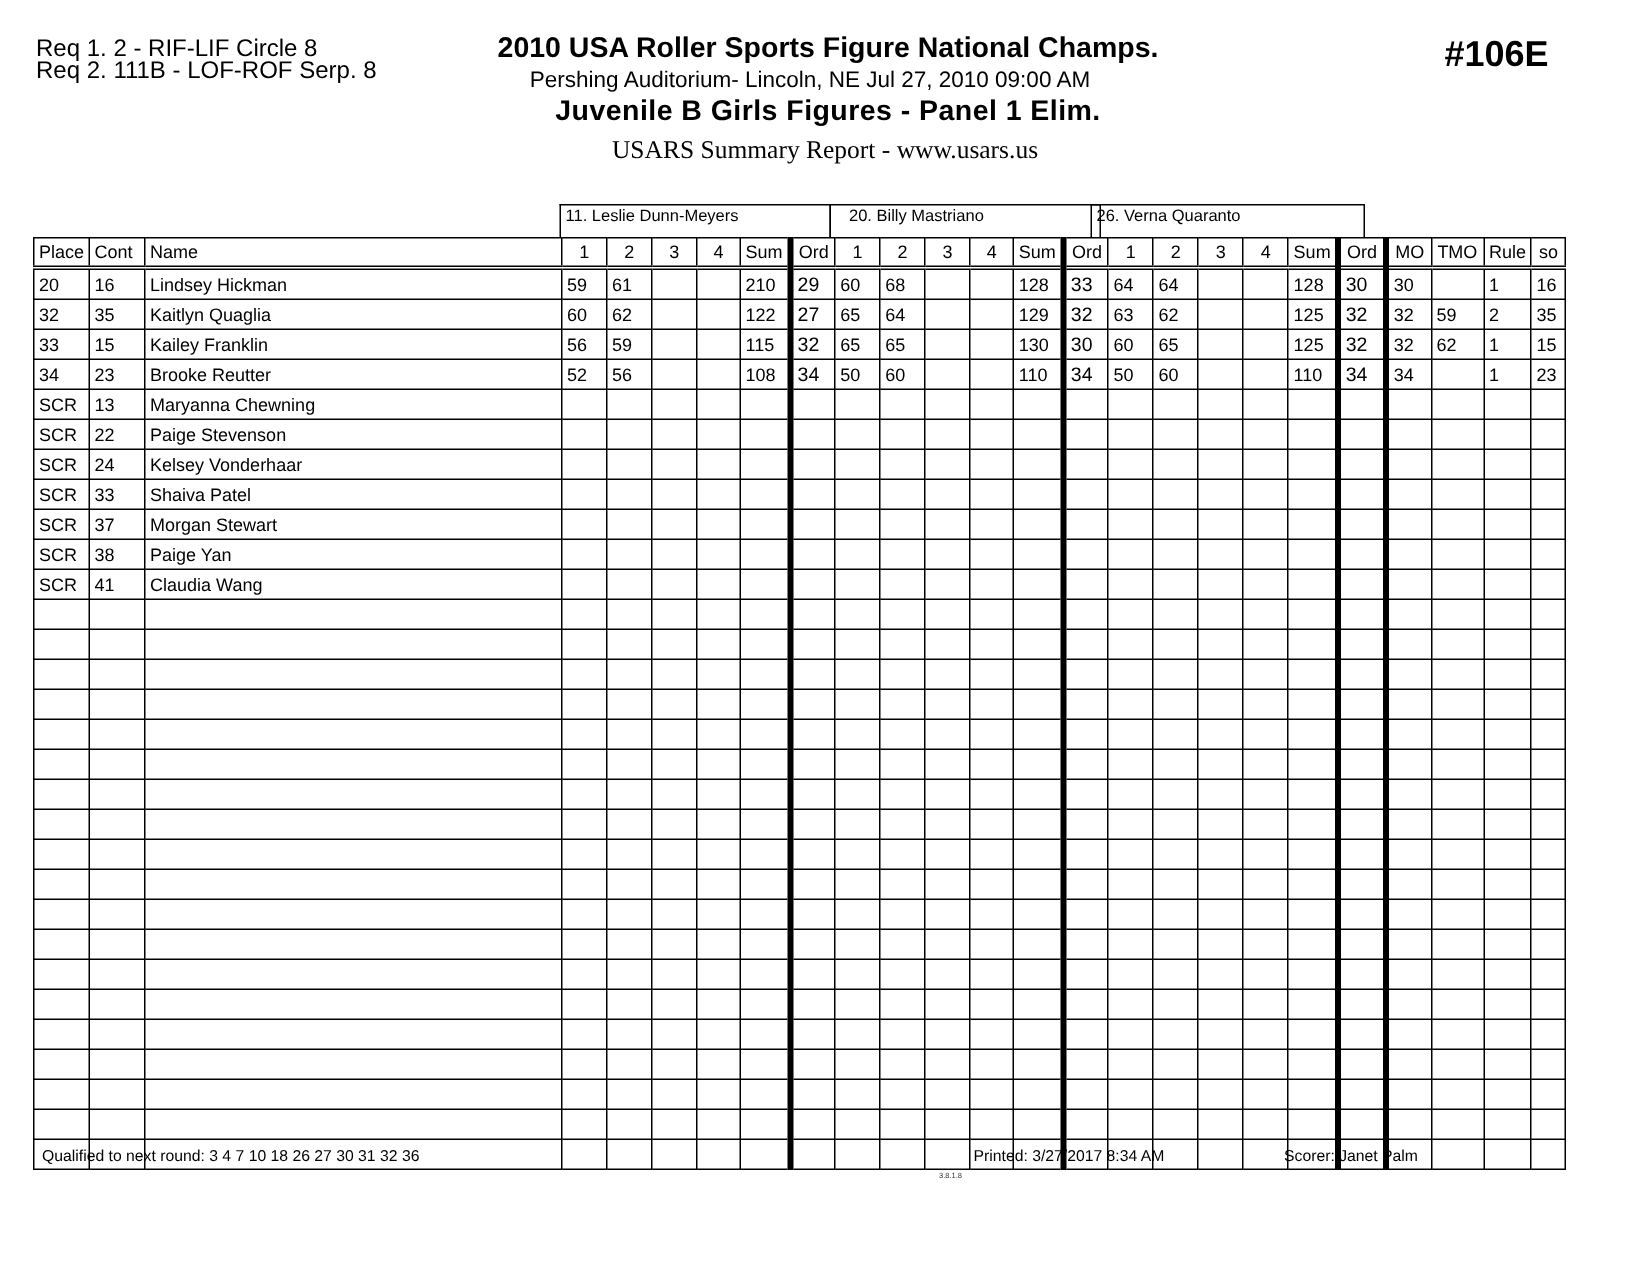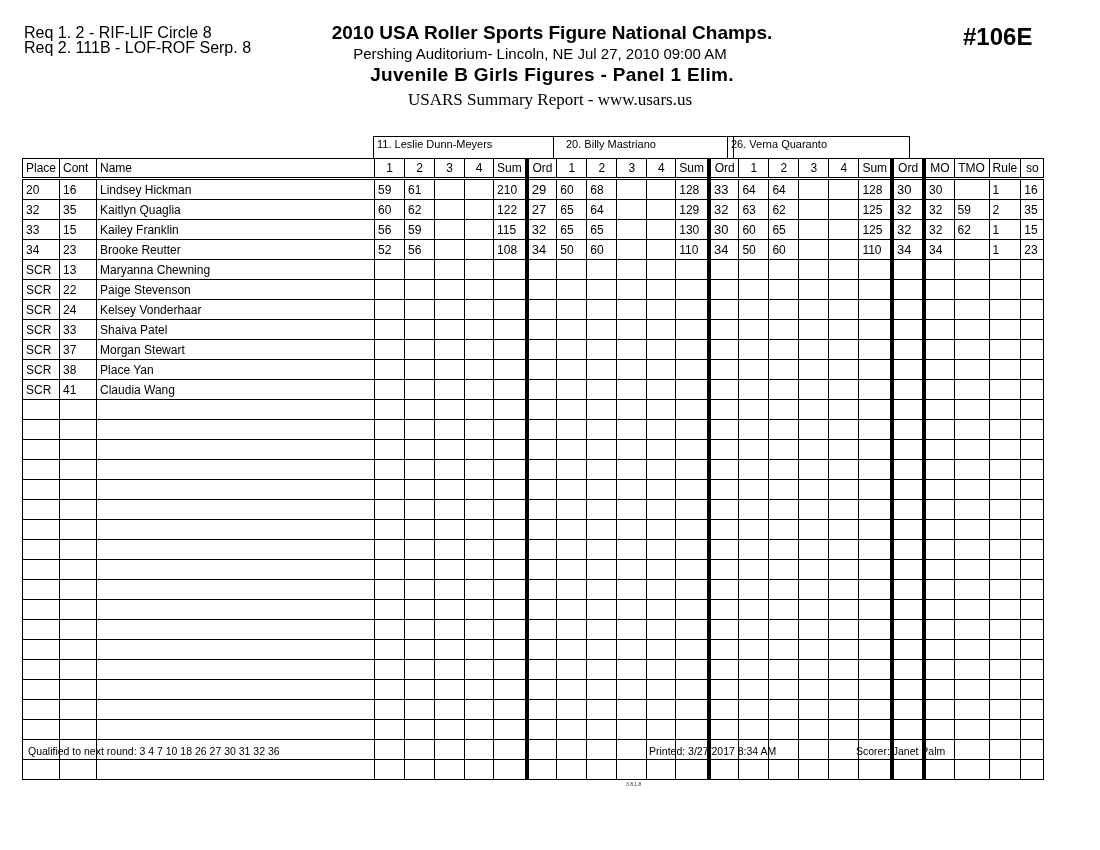--- a/index.html
+++ b/index.html
@@ -13,21 +13,21 @@
   .code { position:absolute; left:963px; top:23px; font-size:24px; font-weight:bold; }
   .judge-box { position:absolute; top:136px; height:22px; border:1px solid #000; border-bottom:none; font-size:11px; box-sizing:border-box; padding:1px 0 0 3px; }
   table.grid { position:absolute; left:22px; top:158px; border-collapse:collapse; table-layout:fixed; font-size:12px; }
   table.grid td, table.grid th { border:1px solid #000; padding:0 3px; height:19px; overflow:hidden; white-space:nowrap; font-weight:normal; text-align:left; }
   table.grid thead th { height:18px; border-bottom:3px double #000; }
   table.grid thead th.c { text-align:center; }
   td.c { text-align:center; }
   td.r { text-align:right; }
   td.ord { font-weight:bold; font-size:13px; }
   .tl { border-left:4px solid #000 !important; }
-  .footer { position:absolute; top:745px; font-size:10.5px; }
+  .footer { position:absolute; top:765px; font-size:10.5px; }
   .tiny { position:absolute; left:626px; top:781px; font-size:5px; color:#333; }
 </style>
 </head>
 <body>
 
 <div class="req">
   <div>Req  1.  2 - RIF-LIF Circle 8</div>
   <div>Req  2.  111B - LOF-ROF Serp. 8</div>
 </div>
 
@@ -338,21 +338,21 @@
         <td class="r"></td>
         <td class="ord tl"></td>
         <td class="c tl"></td>
         <td class="c"></td>
         <td class="c"></td>
         <td></td>
       </tr>
       <tr>
         <td>SCR</td>
         <td class="c">38</td>
-        <td>Place Yan</td>
+        <td>Paige Yan</td>
         <td></td>
         <td></td>
         <td></td>
         <td></td>
         <td class="r"></td>
         <td class="ord tl"></td>
         <td></td>
         <td></td>
         <td></td>
         <td></td>

